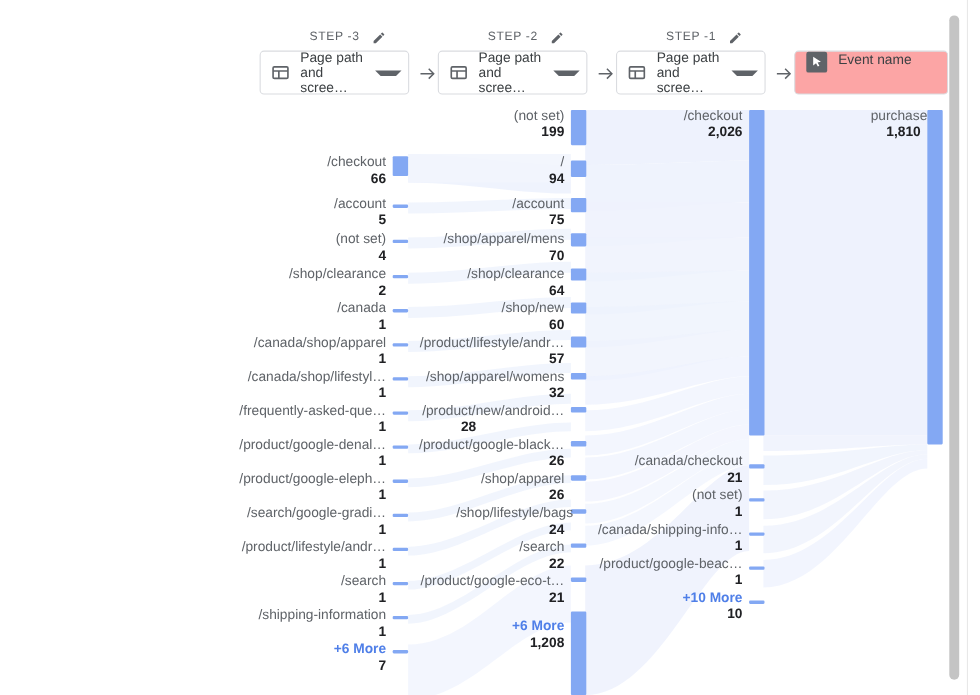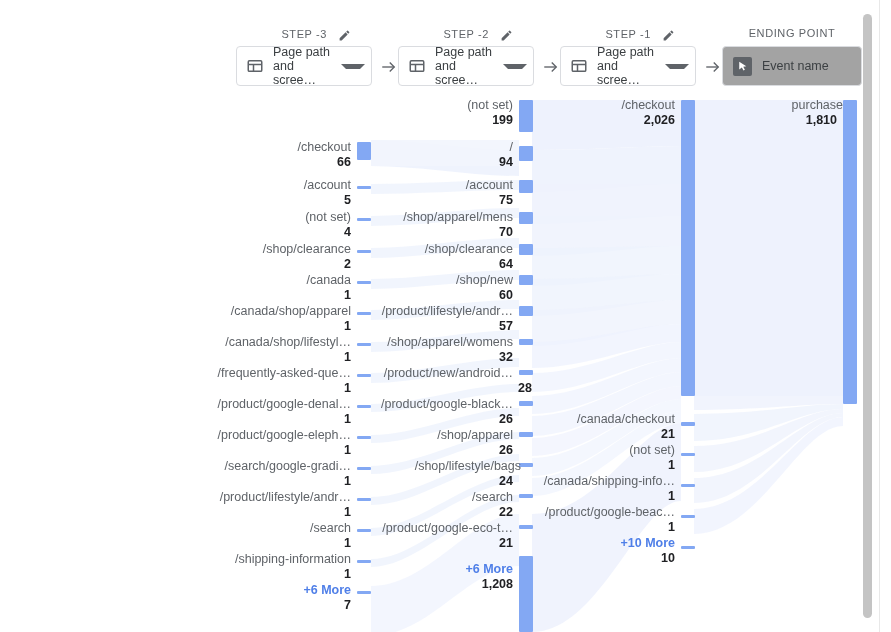--- a/index.html
+++ b/index.html
@@ -90,24 +90,23 @@
     border-right: 5px solid transparent;
     border-top: 5px solid #5f6368;
   }
   .endpoint-box {
     position: absolute;
     top: 46px;
     width: 136px;
     height: 40px;
     border: 1px solid #dadce0;
     border-radius: 4px;
-    background: #a3a3a3;
+    background: #fca5a5;
     box-sizing: border-box;
     display: flex;
-    align-items: center;
     padding: 0 8px 0 10px;
   }
   .ev-icon {
     width: 19px; height: 19px;
     flex: 0 0 19px;
     background: #5f6368;
     border-radius: 2px;
     margin-right: 10px;
     position: relative;
   }
@@ -276,21 +275,20 @@
       </div>
       <div class="arrow" style="left:144px;">
         <svg width="18" height="18" viewBox="0 0 24 24" fill="none" stroke="#5f6368" stroke-width="1.8">
             <line x1="3" y1="12" x2="19" y2="12"></line>
             <polyline points="13,6 19,12 13,18"></polyline>
           </svg>
       </div>
     </div>
 
     <div class="step-col" style="left:722px;width:140px;">
-      <div class="step-title" style="width:140px;">ENDING POINT</div>
       <div class="endpoint-box" style="left:0;width:140px;">
         <span class="ev-icon">
           <svg width="13" height="13" viewBox="0 0 24 24" fill="#ffffff">
               <path d="M6 3l13 8.5-5.6.9 3 5.6-2.6 1.4-3-5.7L6 17.6z"></path>
             </svg>
         </span>
         <span class="sel-text">Event name</span>
       </div>
     </div>
   </div>
@@ -435,21 +433,21 @@
       <div class="node-bar" style="left:519px;top:210px;width:14px;height:10px;"></div>
       <div class="node-label" style="left:343px;top:208px;width:170px;">/product/lifestyle/andr…</div>
       <div class="node-value" style="left:343px;top:223px;width:170px;">57</div>
 
       <div class="node-bar" style="left:519px;top:243px;width:14px;height:6px;"></div>
       <div class="node-label" style="left:343px;top:239px;width:170px;">/shop/apparel/womens</div>
       <div class="node-value" style="left:343px;top:254px;width:170px;">32</div>
 
       <div class="node-bar" style="left:519px;top:274px;width:14px;height:5px;"></div>
       <div class="node-label" style="left:343px;top:270px;width:170px;">/product/new/android…</div>
-      <div class="node-value" style="left:362px;top:285px;width:170px;">28</div>
+      <div class="node-value" style="left:341px;top:285px;width:170px;text-align:center;">28</div>
 
       <div class="node-bar" style="left:519px;top:305px;width:14px;height:5px;"></div>
       <div class="node-label" style="left:343px;top:301px;width:170px;">/product/google-black…</div>
       <div class="node-value" style="left:343px;top:316px;width:170px;">26</div>
 
       <div class="node-bar" style="left:519px;top:336px;width:14px;height:5px;"></div>
       <div class="node-label" style="left:343px;top:332px;width:170px;">/shop/apparel</div>
       <div class="node-value" style="left:343px;top:347px;width:170px;">26</div>
 
       <div class="node-bar" style="left:519px;top:367px;width:14px;height:4px;"></div>

